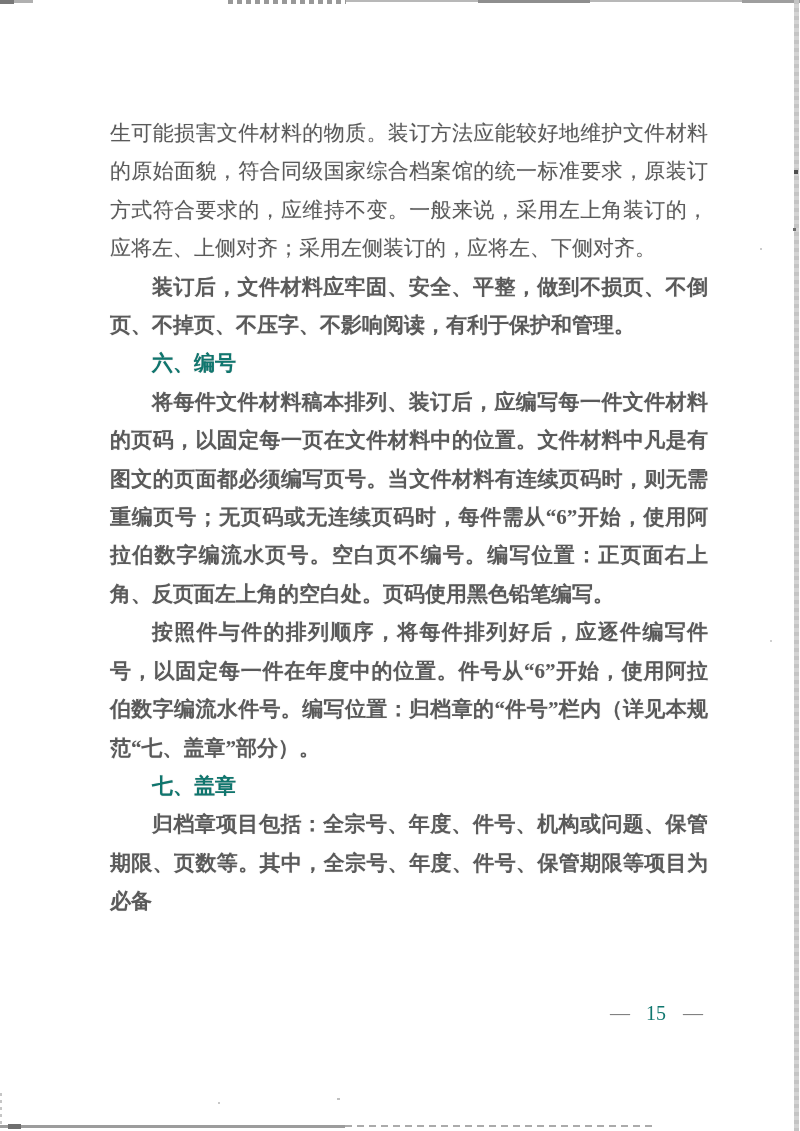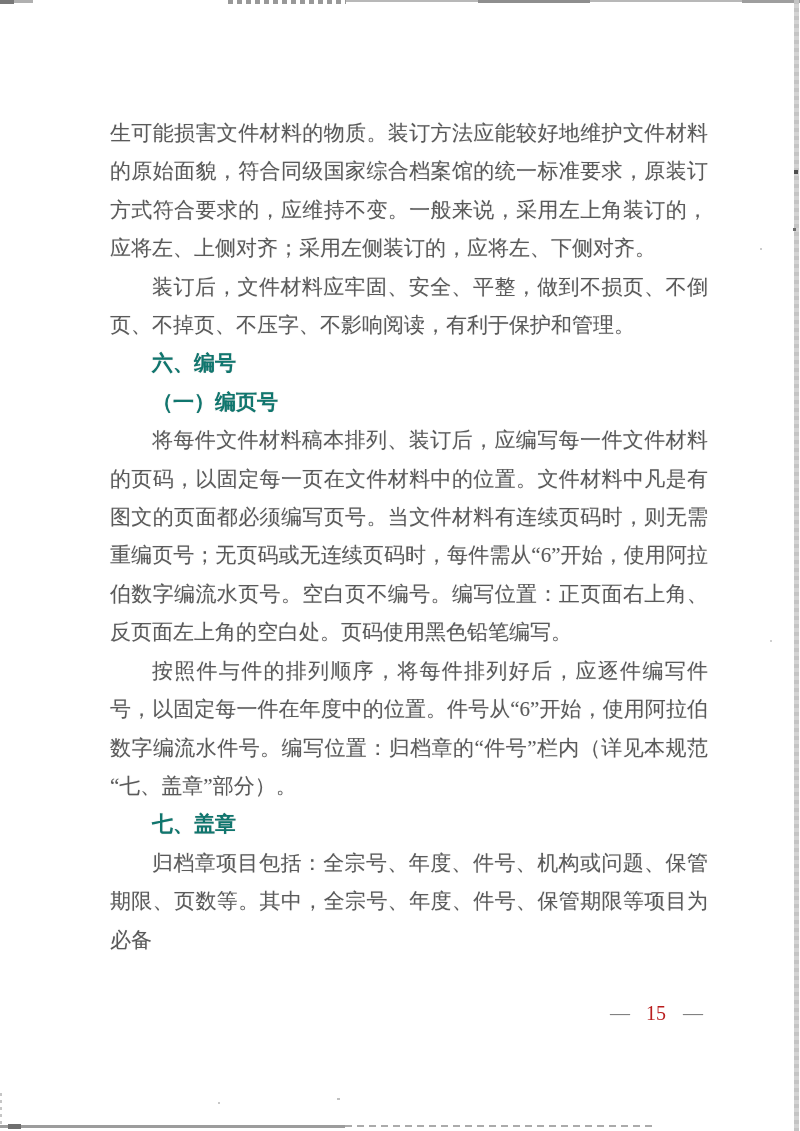--- a/index.html
+++ b/index.html
@@ -19,41 +19,41 @@
     top: 114px;
     width: 598px;
     font-size: 21px;
     line-height: 38.4px;
     text-align: justify;
     text-justify: inter-character;
     color: #5a5a5a;
     text-shadow: 0 0 1px rgba(130,130,130,0.35);
   }
   .doc-content p { margin: 0; }
-  .doc-content p.indent { text-indent: 2em; }
+  .doc-content p.indent { text-indent: 2em; font-weight: bold; }
   .doc-content p.heading,
   .doc-content p.subheading {
     font-weight: bold;
     color: #0f766e;
     text-shadow: 0 0 1px rgba(100,100,100,0.4);
   }
   .page-footer {
     position: absolute;
     left: 610px;
     top: 1001px;
     width: 92px;
     display: flex;
     align-items: center;
     justify-content: space-between;
     color: #666666;
     font-size: 20px;
     line-height: 24px;
   }
   .page-footer .dash { letter-spacing: -1px; color: #7a7a7a; }
-  .page-footer .num { color: #b91c1c; }
+  .page-footer .num { color: #0f766e; }
 
   
   .artifact { position: absolute; pointer-events: none; }
   .art-top-a { left: 0; top: 0; width: 14px; height: 4px; background: #787878; }
   .art-top-b { left: 14px; top: 0; width: 19px; height: 3px; background: #b0b0b0; }
   .art-top-c { left: 228px; top: 0; width: 118px; height: 4px;
     background: repeating-linear-gradient(90deg, #989898 0 5px, rgba(255,255,255,0) 5px 9px); }
   .art-top-d { left: 346px; top: 0; width: 454px; height: 2px; background: #b8b8b8; }
   .art-top-e { left: 478px; top: 0; width: 112px; height: 3px; background: #8e8e8e; }
   .art-top-f { left: 742px; top: 0; width: 58px; height: 3px; background: #9e9e9e; }
@@ -92,21 +92,20 @@
   <div class="artifact art-left-dashes"></div>
   <div class="artifact art-speck-1"></div>
   <div class="artifact art-speck-2"></div>
   <div class="artifact art-speck-3"></div>
   <div class="artifact art-speck-4"></div>
 
   <div class="doc-content">
       <p class="body">生可能损害文件材料的物质。装订方法应能较好地维护文件材料的原始面貌，符合同级国家综合档案馆的统一标准要求，原装订方式符合要求的，应维持不变。一般来说，采用左上角装订的，应将左、上侧对齐；采用左侧装订的，应将左、下侧对齐。</p>
       <p class="body indent">装订后，文件材料应牢固、安全、平整，做到不损页、不倒页、不掉页、不压字、不影响阅读，有利于保护和管理。</p>
       <p class="heading indent">六、编号</p>
-      <p class="subheading indent">（一）编页号</p>
       <p class="body indent">将每件文件材料稿本排列、装订后，应编写每一件文件材料的页码，以固定每一页在文件材料中的位置。文件材料中凡是有图文的页面都必须编写页号。当文件材料有连续页码时，则无需重编页号；无页码或无连续页码时，每件需从“6”开始，使用阿拉伯数字编流水页号。空白页不编号。编写位置：正页面右上角、反页面左上角的空白处。页码使用黑色铅笔编写。</p>
       <p class="body indent">按照件与件的排列顺序，将每件排列好后，应逐件编写件号，以固定每一件在年度中的位置。件号从“6”开始，使用阿拉伯数字编流水件号。编写位置：归档章的“件号”栏内（详见本规范“七、盖章”部分）。</p>
       <p class="heading indent">七、盖章</p>
       <p class="body indent">归档章项目包括：全宗号、年度、件号、机构或问题、保管期限、页数等。其中，全宗号、年度、件号、保管期限等项目为必备</p>
     </div>
 
   <div class="page-footer">
     <span class="dash">—</span>
     <span class="num">15</span>
     <span class="dash">—</span>

